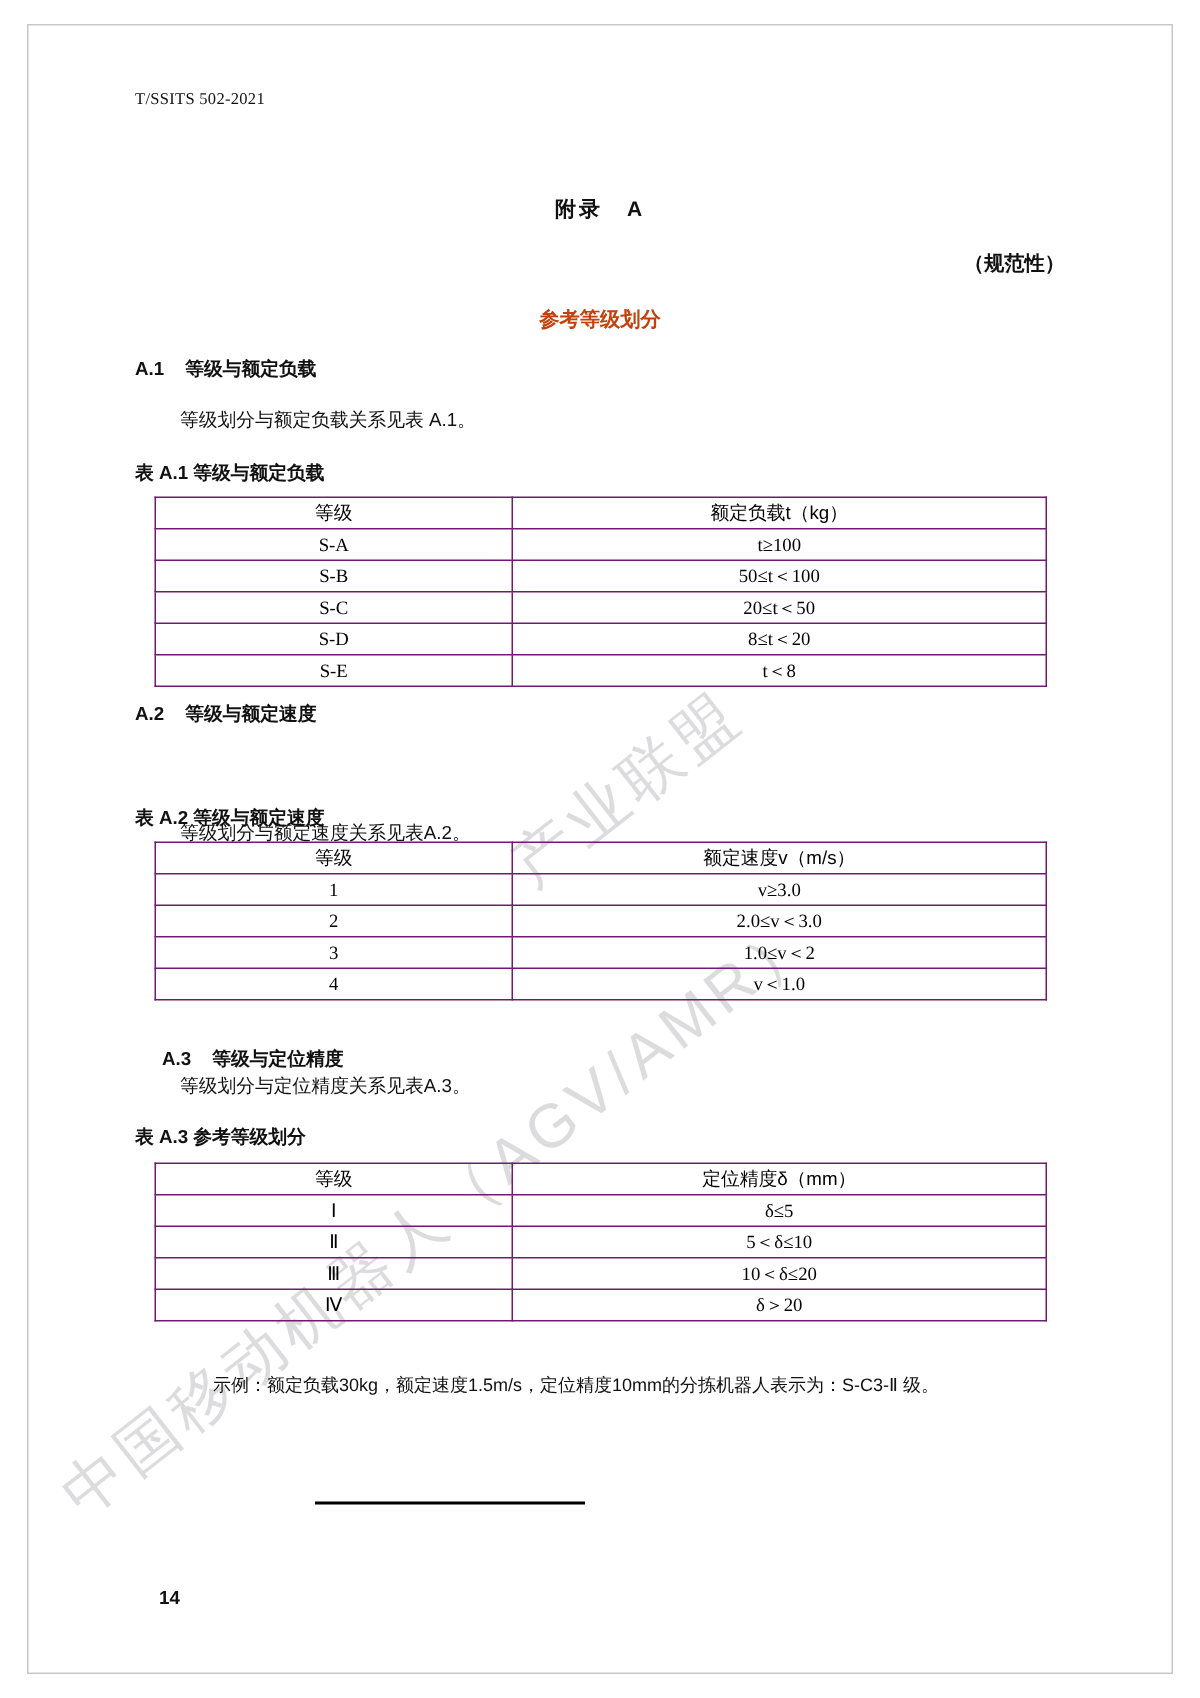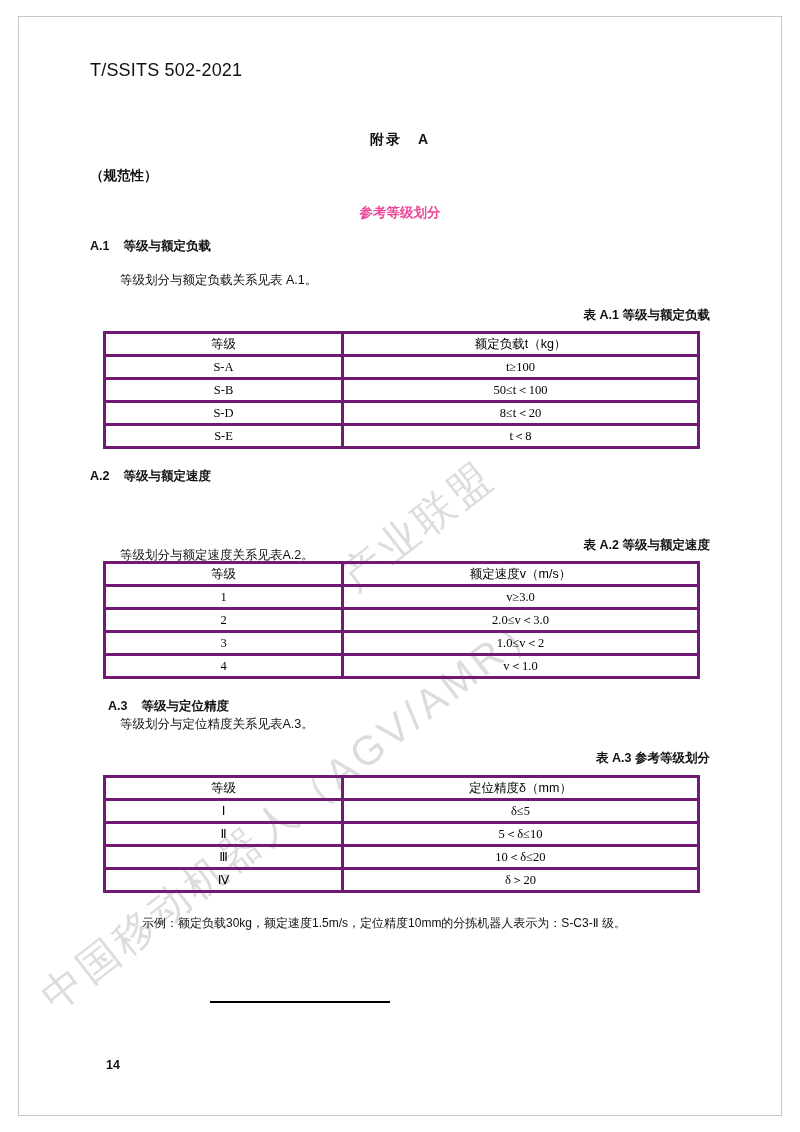--- a/index.html
+++ b/index.html
@@ -35,22 +35,22 @@
     position: absolute;
     left: 90px;
     top: 0;
     width: 620px;
   }
 
   .header-code {
     position: absolute;
     left: 90px;
     top: 60px;
-    font-family: Liberation Sans, sans-serif;
-    font-size: 18px;
+    font-family: Liberation Serif, serif;
+    font-size: 11px;
     color: #111;
     letter-spacing: 0.2px;
   }
 
   .appendix-title {
     position: absolute;
     left: 0;
     top: 131px;
     width: 620px;
     text-align: center;
@@ -58,78 +58,78 @@
     font-weight: bold;
     font-size: 14px;
     letter-spacing: 2px;
     color: #111;
   }
   .appendix-sub {
     position: absolute;
     left: 0;
     top: 167px;
     width: 620px;
+    text-align: right;
+    font-family: "Liberation Sans", sans-serif;
+    font-weight: bold;
+    font-size: 13.5px;
+    color: #111;
+  }
+  .appendix-name {
+    position: absolute;
+    left: 0;
+    top: 204px;
+    width: 620px;
+    text-align: center;
+    font-family: "Liberation Sans", sans-serif;
+    font-weight: bold;
+    font-size: 13.5px;
+    color: #c2410c;
+  }
+
+  .sec-head {
+    position: absolute;
+    font-family: "Liberation Sans", sans-serif;
+    font-weight: bold;
+    font-size: 12.5px;
+    color: #111;
+    left: 0;
+    white-space: nowrap;
+  }
+  .sec-head .num { margin-right: 14px; }
+
+  .para {
+    position: absolute;
+    left: 30px;
+    font-family: "Liberation Sans", sans-serif;
+    font-size: 12.5px;
+    color: #111;
+    white-space: nowrap;
+  }
+
+  .table-caption {
+    position: absolute;
+    left: 0;
+    width: 620px;
     text-align: left;
-    font-family: "Liberation Sans", sans-serif;
-    font-weight: bold;
-    font-size: 13.5px;
-    color: #111;
-  }
-  .appendix-name {
-    position: absolute;
-    left: 0;
-    top: 204px;
-    width: 620px;
-    text-align: center;
-    font-family: "Liberation Sans", sans-serif;
-    font-weight: bold;
-    font-size: 13.5px;
-    color: #ec4899;
-  }
-
-  .sec-head {
-    position: absolute;
-    font-family: "Liberation Sans", sans-serif;
-    font-weight: bold;
-    font-size: 12.5px;
-    color: #111;
-    left: 0;
-    white-space: nowrap;
-  }
-  .sec-head .num { margin-right: 14px; }
-
-  .para {
-    position: absolute;
-    left: 30px;
-    font-family: "Liberation Sans", sans-serif;
-    font-size: 12.5px;
-    color: #111;
-    white-space: nowrap;
-  }
-
-  .table-caption {
-    position: absolute;
-    left: 0;
-    width: 620px;
-    text-align: right;
     font-family: "Liberation Sans", sans-serif;
     font-weight: bold;
     font-size: 12.5px;
     color: #111;
   }
 
   table.grid {
     position: absolute;
     left: 13px;
     width: 594px;
     border-collapse: collapse;
     table-layout: fixed;
   }
   table.grid td, table.grid th {
-    border: 3px solid #701a75;
+    border: 1px solid #701a75;
     height: 20px;
     line-height: 20px;
     text-align: center;
     font-family: "Liberation Serif", serif;
     font-size: 12.5px;
     color: #000;
     padding: 0;
     font-weight: normal;
   }
   table.grid th {
@@ -236,20 +236,24 @@
       </tr>
       <tr>
         <td>S-A</td>
         <td>t≥100</td>
       </tr>
       <tr>
         <td>S-B</td>
         <td>50≤t＜100</td>
       </tr>
       <tr>
+        <td>S-C</td>
+        <td>20≤t＜50</td>
+      </tr>
+      <tr>
         <td>S-D</td>
         <td>8≤t＜20</td>
       </tr>
       <tr>
         <td>S-E</td>
         <td>t＜8</td>
       </tr>
     </tbody>
       </table>
 

